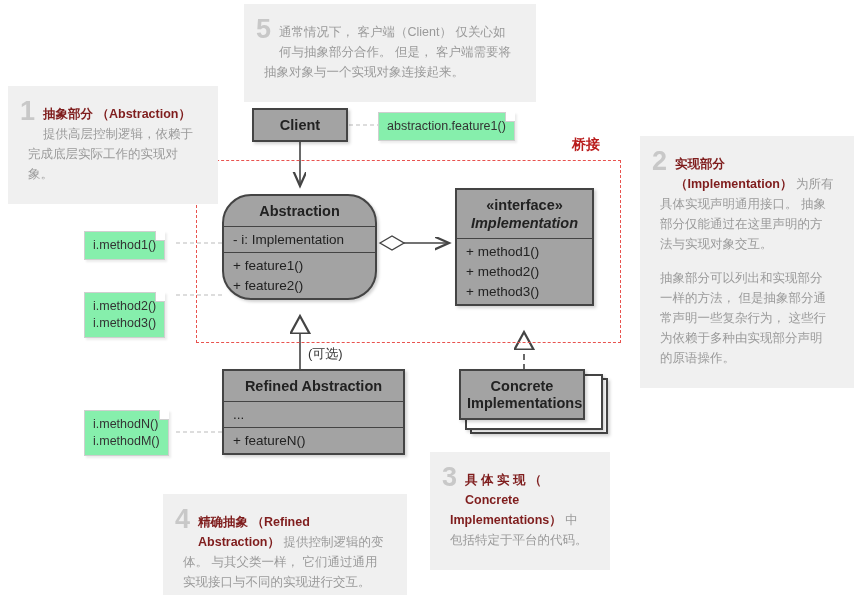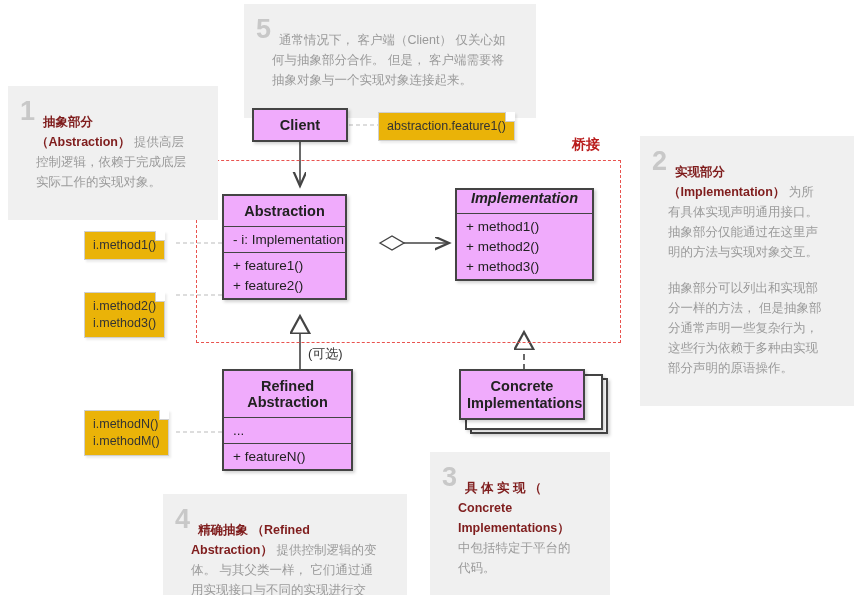--- a/index.html
+++ b/index.html
@@ -37,45 +37,45 @@
     font-weight: bold;
     line-height: 1;
     float: left;
     margin: 2px 8px 0 0;
     font-family: "Liberation Sans", sans-serif;
   }
   .note .title {
     color: #7f1d1d;
     font-weight: bold;
   }
-  .note p { margin: 16px; }
+  .note p { margin: 8px; }
   .note p + p { margin-top: 14px; }
 
   
   .uml {
-    background: #f0abfc;
+    background: #a3a3a3;
     border: 2px solid #444;
     box-shadow: 2px 2px 3px rgba(0,0,0,0.18);
   }
   .uml .head {
     text-align: center;
     font-weight: bold;
     font-size: 14.5px;
     padding: 7px 6px;
   }
   .uml .sep { border-top: 1.6px solid #444; }
   .uml .row {
     font-size: 13.5px;
     padding: 5px 9px;
     white-space: nowrap;
   }
 
   
   .tag {
-    background: #eab308;
+    background: #86efac;
     border: 1px solid #cfcfcf;
     font-size: 12.5px;
     line-height: 17px;
     color: #333;
     padding: 5px 8px;
     box-shadow: 2px 2px 2px rgba(0,0,0,0.08);
     white-space: nowrap;
   }
   .tag .fold {
     position: absolute;
@@ -183,30 +183,31 @@
 
   <div class="abs uml" style="left:252px; top:108px; width:96px;">
     <div class="head">Client</div>
   </div>
 
   <div class="abs tag" style="left:378px; top:112px;">
     <span class="fold"></span>
     <span>abstraction.feature1()</span>
   </div>
 
-  <div class="abs uml" style="left:222px; top:194px; width:125px;">
+  <div class="abs uml" style="left:222px; top:194px; width:155px;border-radius:29px;">
     <div class="head">Abstraction</div>
     <div class="sep"></div>
     <div class="row">- i: Implementation</div>
     <div class="sep"></div>
     <div class="row">+ feature1()</div>
     <div class="row" style="padding-top:0;">+ feature2()</div>
   </div>
 
   <div class="abs uml" style="left:455px; top:188px; width:139px;">
+    <div class="head" style="padding-bottom:2px;">«interface»</div>
     <div class="head" style="padding-top:0;font-style:italic;">Implementation</div>
     <div class="sep"></div>
     <div class="row">+ method1()</div>
     <div class="row" style="padding-top:0;">+ method2()</div>
     <div class="row" style="padding-top:0;">+ method3()</div>
   </div>
 
   <div class="abs tag" style="left:84px; top:231px;">
     <span class="fold"></span>
     <span>i.method1()</span>
@@ -219,21 +220,21 @@
   </div>
 
   <div class="abs tag" style="left:84px; top:410px;">
     <span class="fold"></span>
     <div>i.methodN()</div>
     <div>i.methodM()</div>
   </div>
 
   <div class="abs optional-label" style="left:308px; top:345px;">(可选)</div>
 
-  <div class="abs uml" style="left:222px; top:369px; width:131px;">
+  <div class="abs uml" style="left:222px; top:369px; width:183px;">
     <div class="head">Refined Abstraction</div>
     <div class="sep"></div>
     <div class="row">...</div>
     <div class="sep"></div>
     <div class="row">+ featureN()</div>
   </div>
 
   <div class="abs stack-shadow" style="left:470px; top:378px; width:138px; height:56px;"></div>
   <div class="abs stack-shadow" style="left:465px; top:374px; width:138px; height:56px;"></div>
   <div class="abs uml" style="left:459px; top:369px; width:126px;">

